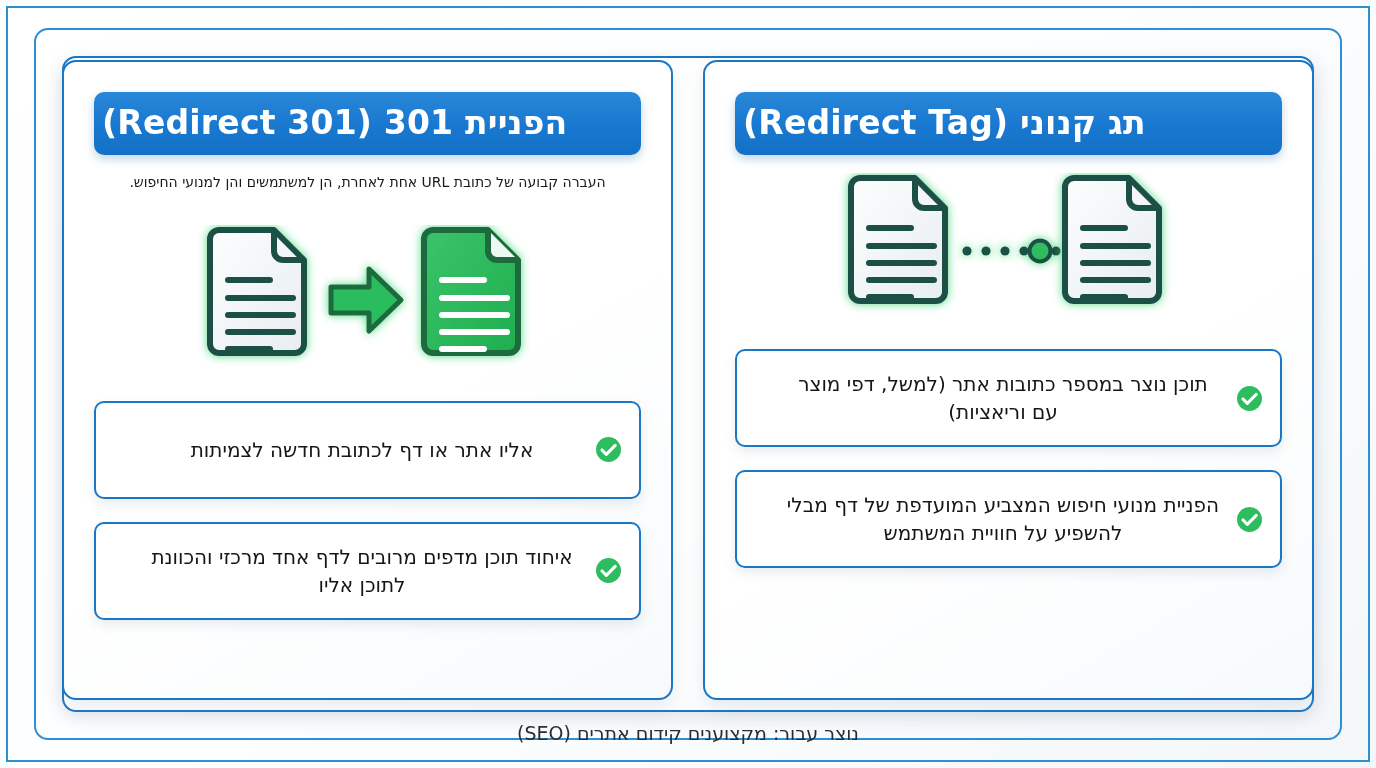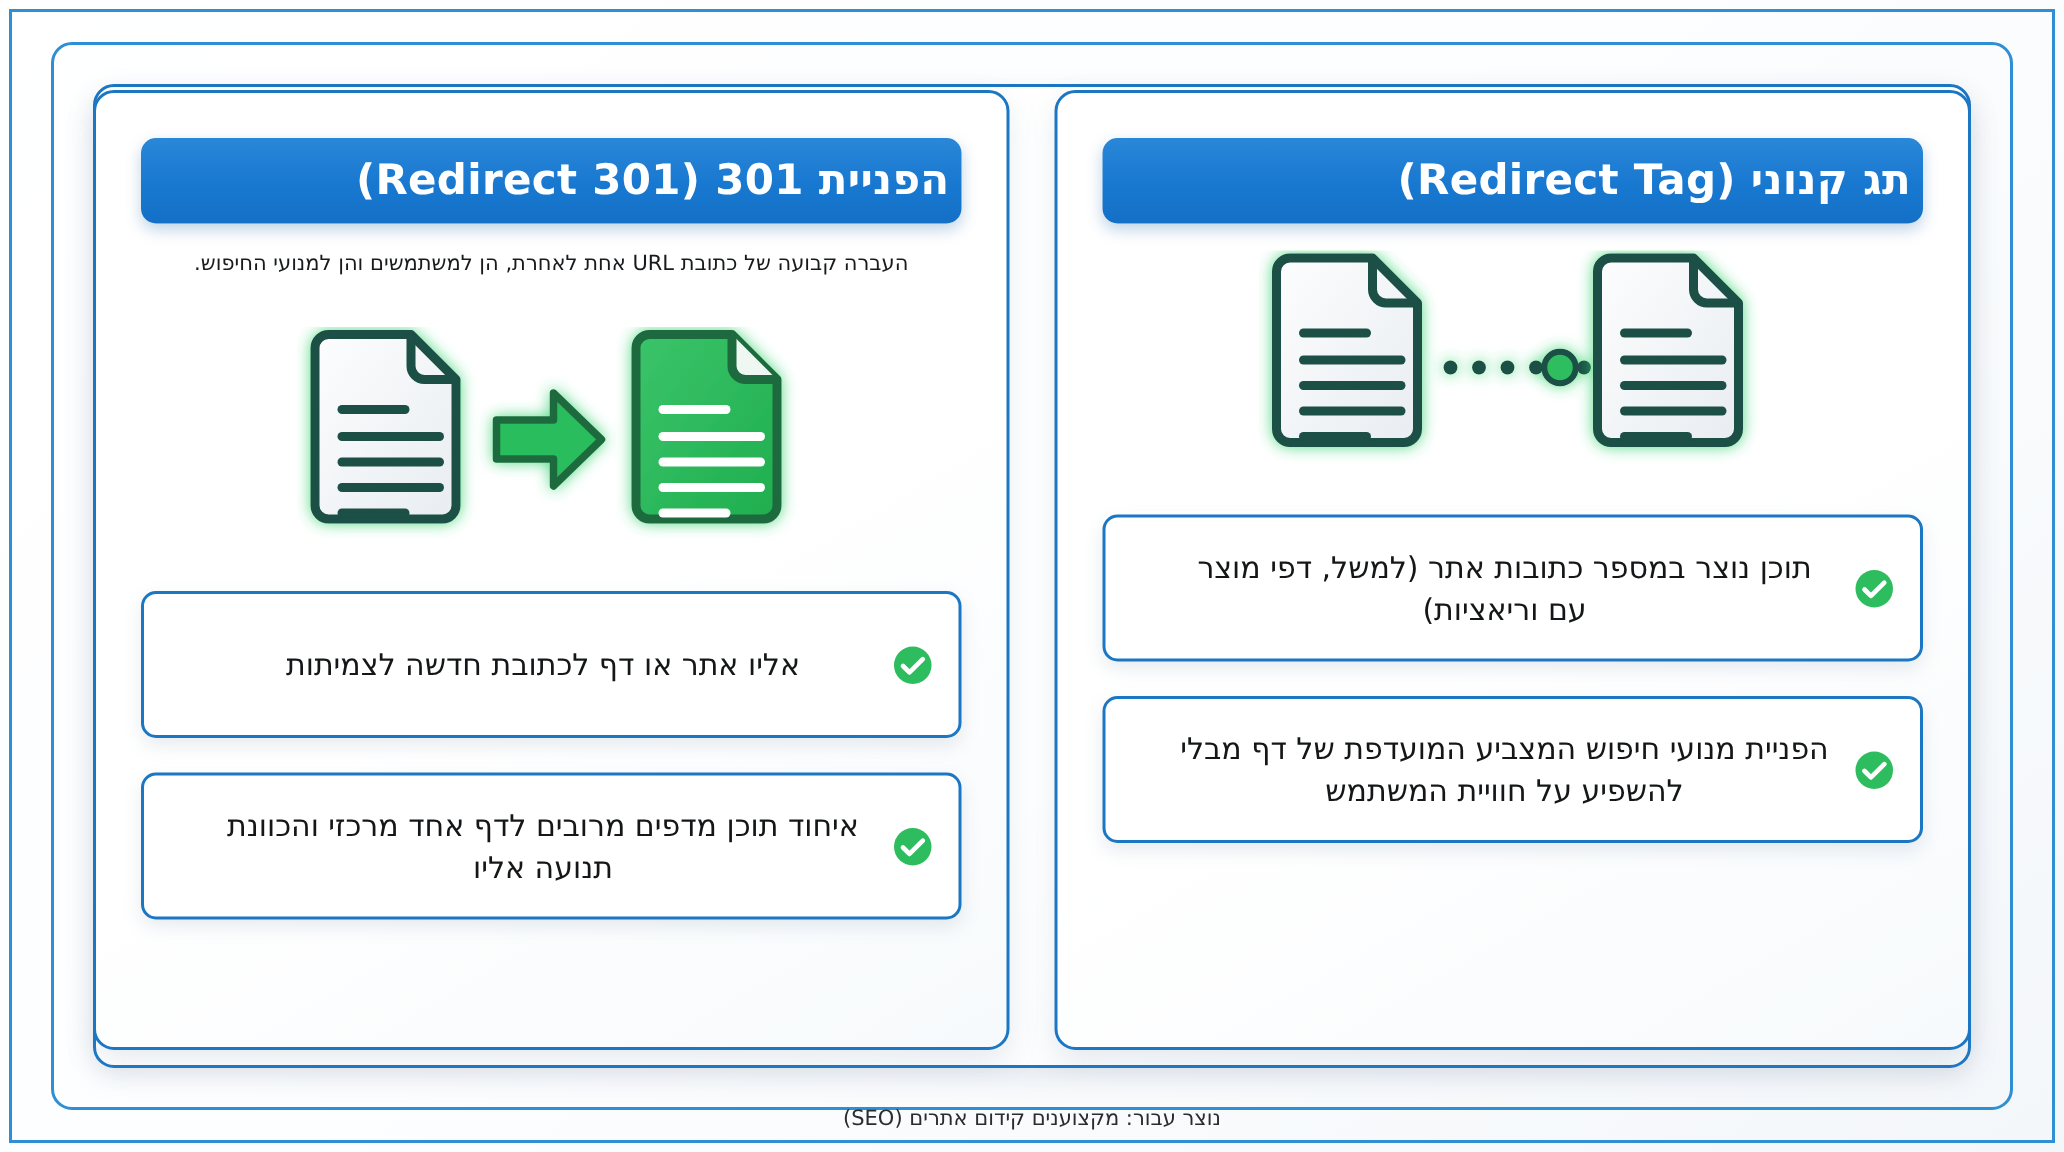--- a/index.html
+++ b/index.html
@@ -75,22 +75,22 @@
     display: flex;
     flex-direction: column;
     align-items: center;
   }
 
   .card-header {
     width: 100%;
     background: linear-gradient(180deg,#2a87d8 0%, #1878d0 55%, #1470c6 100%);
     border-radius: 10px;
     color: #ffffff;
-    text-align: right;
-    font-size: 28px;
+    text-align: left;
+    font-size: 33px;
     font-weight: bold;
     letter-spacing: 0.2px;
     padding: 10px 8px 12px 8px;
     box-sizing: border-box;
     box-shadow: 0 4px 10px rgba(30,100,170,0.28);
     line-height: 1.25;
     direction: rtl;
     white-space: nowrap;
   }
 
@@ -153,24 +153,23 @@
     padding-left: 30px;
   }
 
   
   .footer {
     position: absolute;
     left: 0;
     right: 0;
     top: 722px;
     text-align: center;
-    font-size: 14px;
+    font-size: 19px;
     color: #2a2d30;
     direction: rtl;
-    margin-top: 16px;
   }
 </style>
 </head>
 <body>
 
 <div class="poster">
 
   <div class="frame-outer"></div>
   <div class="frame-mid"></div>
   <div class="frame-inner"></div>
@@ -245,21 +244,21 @@
           <span class="bullet-text">אליו אתר או דף לכתובת חדשה לצמיתות</span>
         </div>
 
         <div class="bullet">
           <span class="bullet-check">
             <svg width="29" height="29" viewBox="0 0 29 29" xmlns="http://www.w3.org/2000/svg">
               <circle cx="14.5" cy="14.5" r="12.5" fill="#2ebd5e"></circle>
               <path d="M8 15 l4.3 4.3 L21.2 10.4" fill="none" stroke="#ffffff" stroke-width="3.1" stroke-linecap="round" stroke-linejoin="round"></path>
             </svg>
           </span>
-          <span class="bullet-text">איחוד תוכן מדפים מרובים לדף אחד מרכזי והכוונת תנועה אליו</span>
+          <span class="bullet-text">איחוד תוכן מדפים מרובים לדף אחד מרכזי והכוונת לתוכן אליו</span>
         </div>
       </div>
     </section>
 
     <section class="card">
       <div class="card-header">תג קנוני (Redirect Tag)</div>
 
 
       <div class="illustration">
         <svg width="340" height="150" viewBox="0 0 340 150" xmlns="http://www.w3.org/2000/svg">

